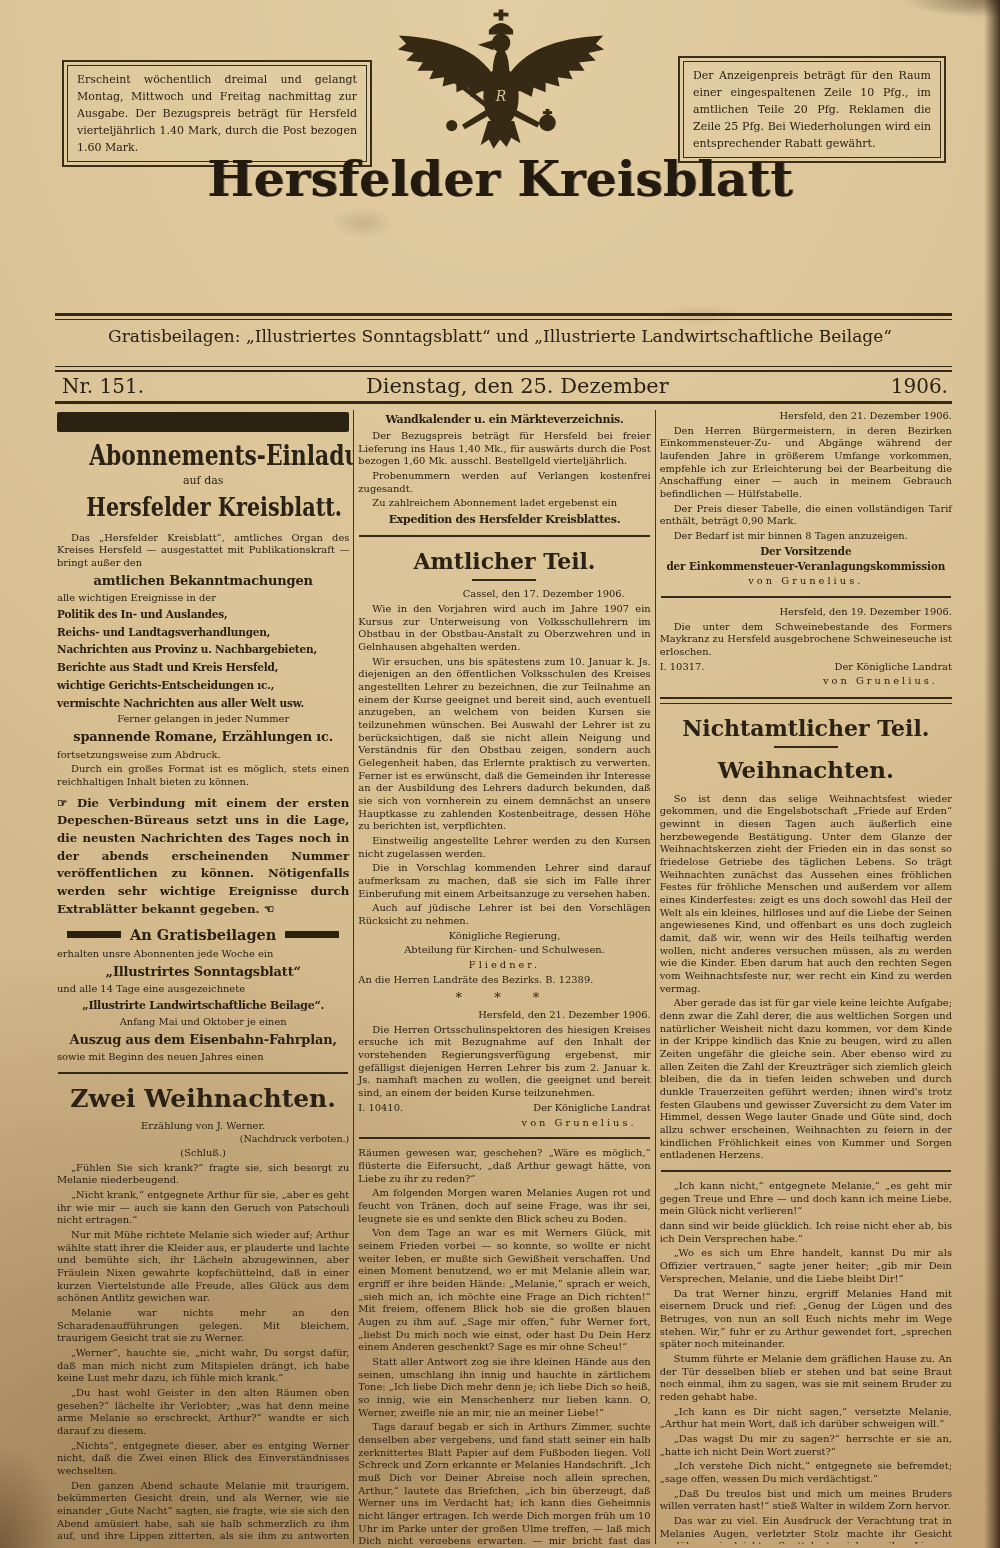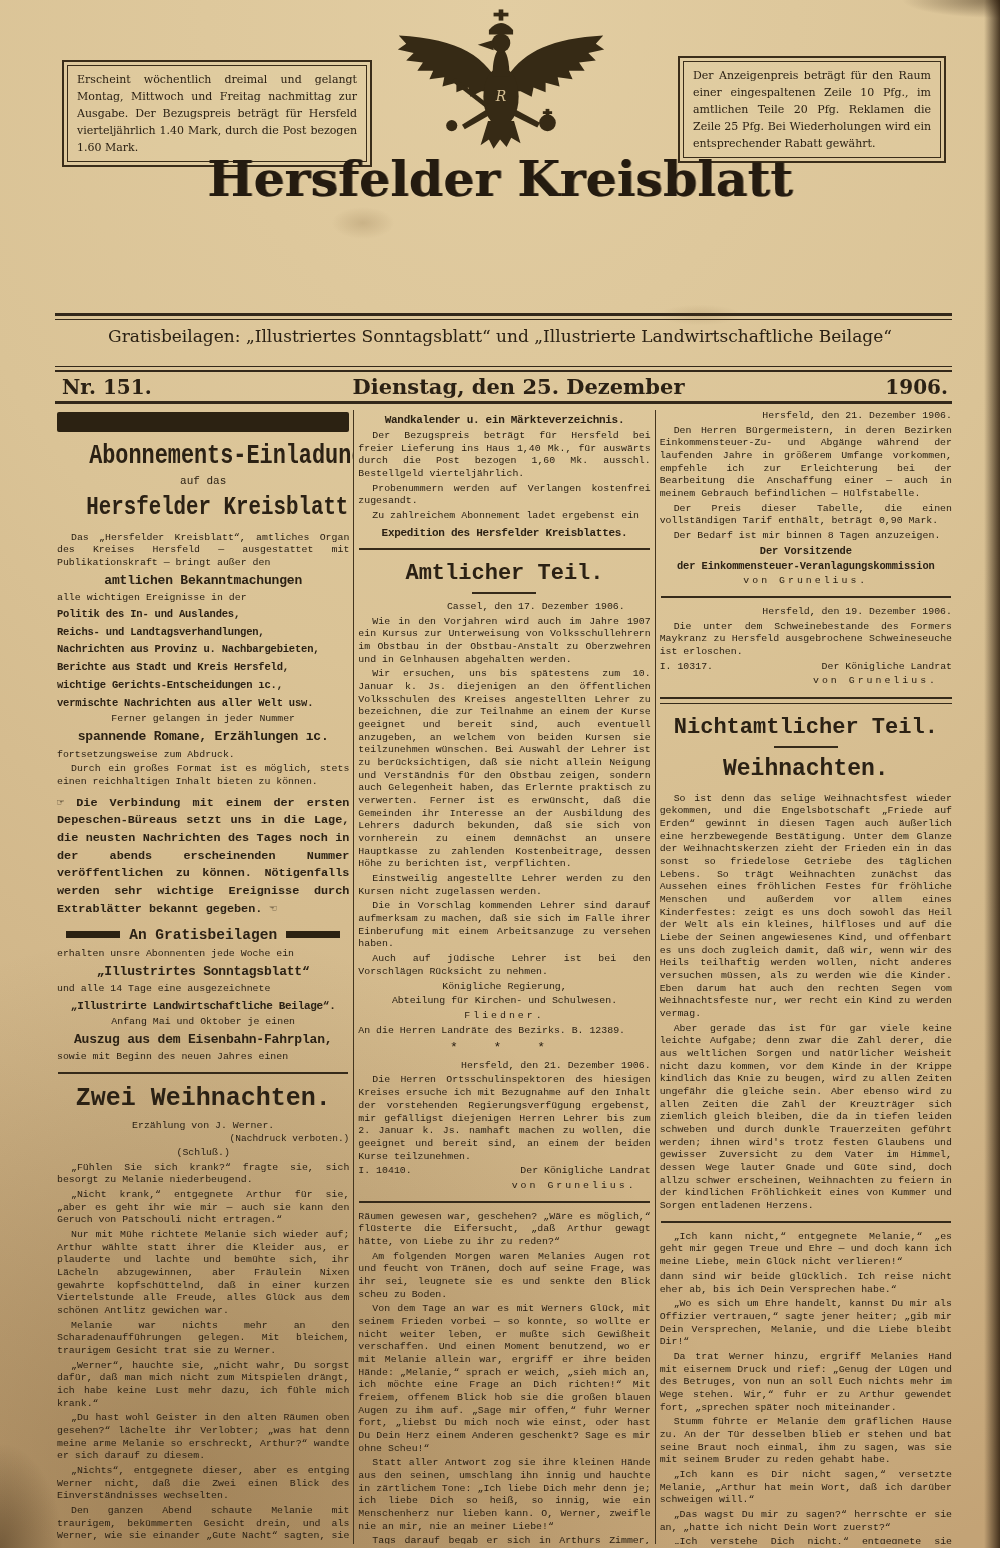--- a/index.html
+++ b/index.html
@@ -21,26 +21,26 @@
   .title{
     position:absolute;top:150px;left:10px;right:10px;text-align:center;
     font-size:49px;font-weight:bold;color:#241b10;letter-spacing:0;
     text-shadow:1px 0 0 rgba(36,27,16,.55);white-space:nowrap;
   }
   .mrule{position:absolute;left:55px;right:48px;}
   .rule-a{top:313px;height:3px;border-top:3px solid #33281a;border-bottom:1px solid #33281a;}
   .subtitle{position:absolute;top:326px;left:0;right:0;text-align:center;font-size:17px;font-weight:normal;}
   .phone{position:absolute;top:350px;left:0;right:0;text-align:center;font-size:11px;font-weight:bold;}
   .rule-b{top:366px;height:3px;border-top:1px solid #33281a;border-bottom:2px solid #33281a;}
-  .dateline{position:absolute;top:374px;left:62px;right:52px;display:flex;justify-content:space-between;align-items:baseline;font-weight:bold;}
+  .dateline{position:absolute;top:374px;left:62px;right:52px;display:flex;justify-content:space-between;align-items:baseline;font-weight:normal;}
   .issue,.year{font-size:20px;} .ddate{font-size:21px;}
   .rule-c{top:401px;height:3px;background:#33281a;}
   
   .cols{position:absolute;top:410px;left:55px;right:45px;bottom:4px;display:flex;}
-  .col{flex:1 1 0;padding:0 4px;overflow:hidden;font-size:9.9px;line-height:1.28;font-family:Liberation Mono, monospace;}
+  .col{flex:1 1 0;padding:0 4px;overflow:hidden;font-size:9.9px;line-height:1.28;}
   .col+.col{border-left:1px solid #43351f;}
   .col:first-child{padding-left:2px;} .col:last-child{padding-right:3px;}
   
   .blk{margin:0 0 2px;}
   .p{text-align:justify;text-indent:14px;}
   .p0{text-align:justify;}
   .l{}
   .c{text-align:center;}
   .c12{text-align:center;font-size:11px;margin:3px 0;}
   .cb{text-align:center;font-weight:bold;font-size:10.4px;letter-spacing:-.1px;}

